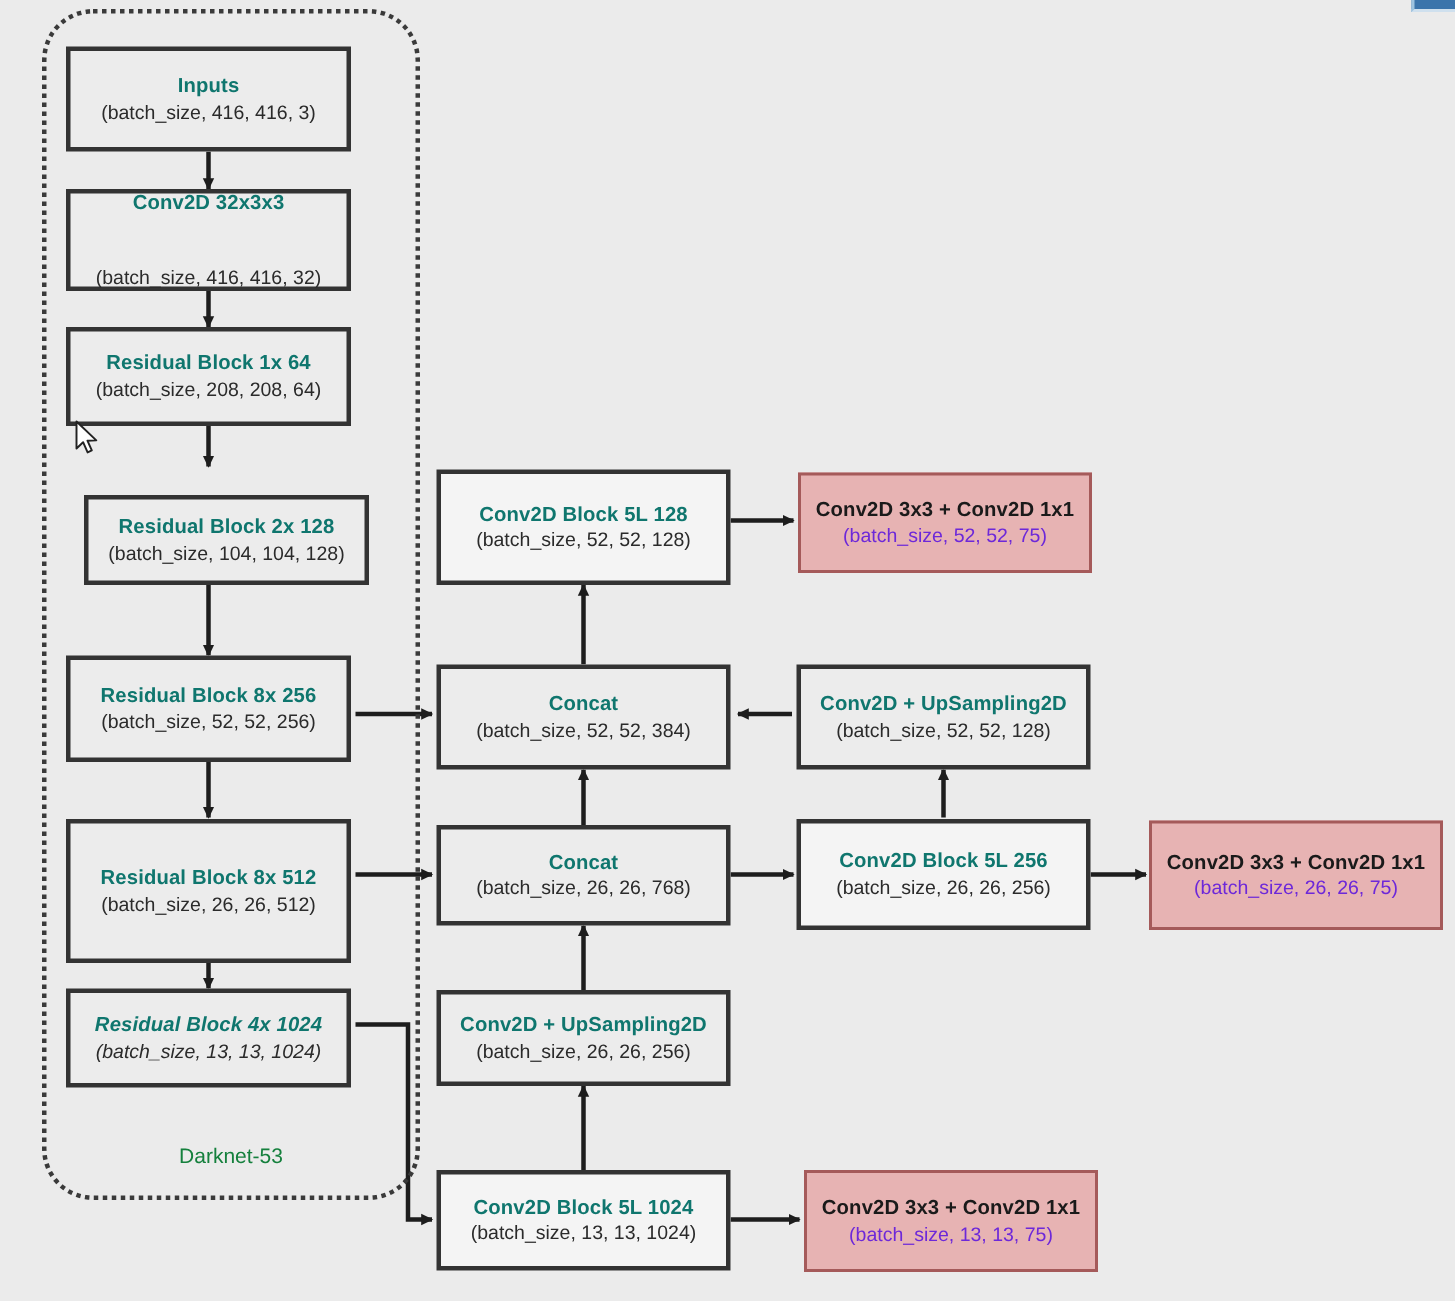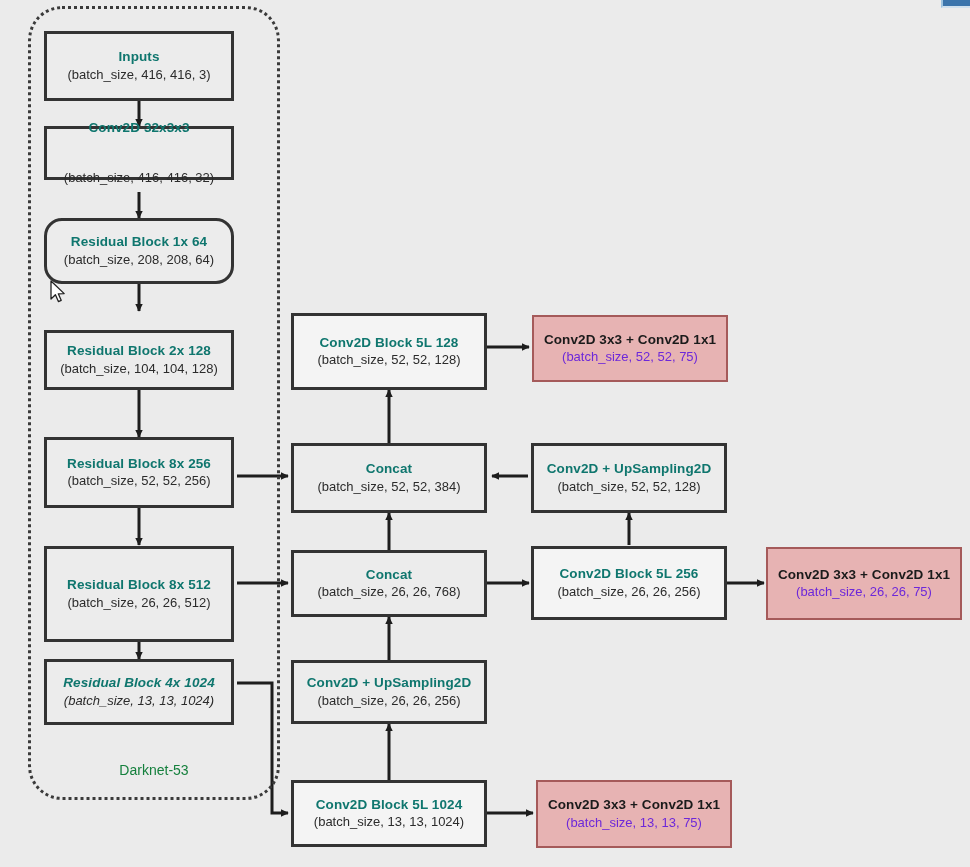--- a/index.html
+++ b/index.html
@@ -124,31 +124,31 @@
       <path d="M487,813 L533,813"></path>
       <path d="M727,583 L764,583"></path>
     </g>
   </svg>
 
   <div class="node" style="left:44px;top:31px;width:190px;height:70px;">
     <div class="t1">Inputs</div>
     <div class="t2">(batch_size, 416, 416, 3)</div>
   </div>
 
-  <div class="node" style="left:44px;top:126px;width:190px;height:54px;gap:33px;">
+  <div class="node" style="left:44px;top:126px;width:190px;height:68px;gap:33px;">
     <div class="t1">Conv2D 32x3x3</div>
     <div class="t2">(batch_size, 416, 416, 32)</div>
   </div>
 
-  <div class="node" style="left:44px;top:218px;width:190px;height:66px;border-radius:18px;">
+  <div class="node" style="left:44px;top:218px;width:190px;height:66px;">
     <div class="t1">Residual Block 1x  64</div>
     <div class="t2">(batch_size, 208, 208, 64)</div>
   </div>
 
-  <div class="node" style="left:44px;top:330px;width:190px;height:60px;">
+  <div class="node" style="left:56px;top:330px;width:190px;height:60px;">
     <div class="t1">Residual Block 2x  128</div>
     <div class="t2">(batch_size, 104, 104, 128)</div>
   </div>
 
   <div class="node" style="left:44px;top:437px;width:190px;height:71px;">
     <div class="t1">Residual Block 8x  256</div>
     <div class="t2">(batch_size, 52, 52, 256)</div>
   </div>
 
   <div class="node" style="left:44px;top:546px;width:190px;height:96px;">

